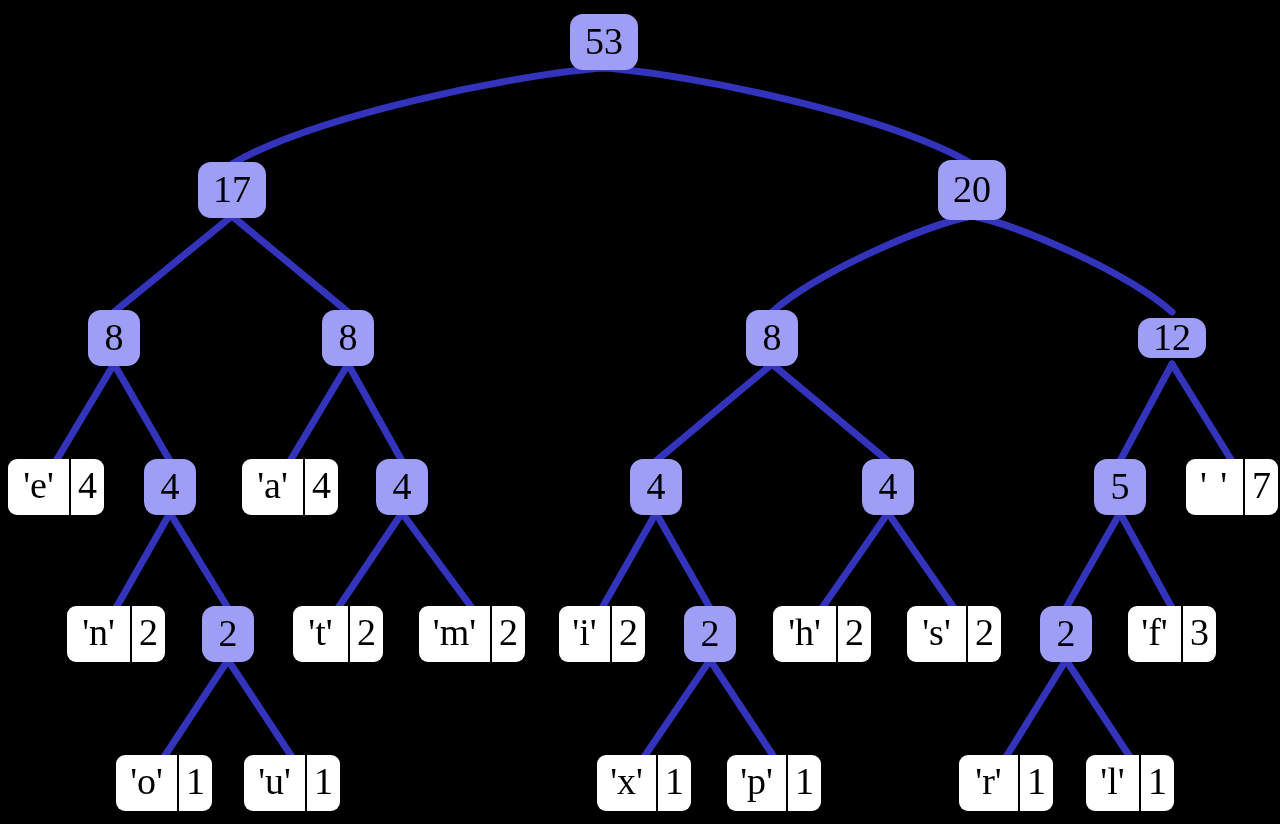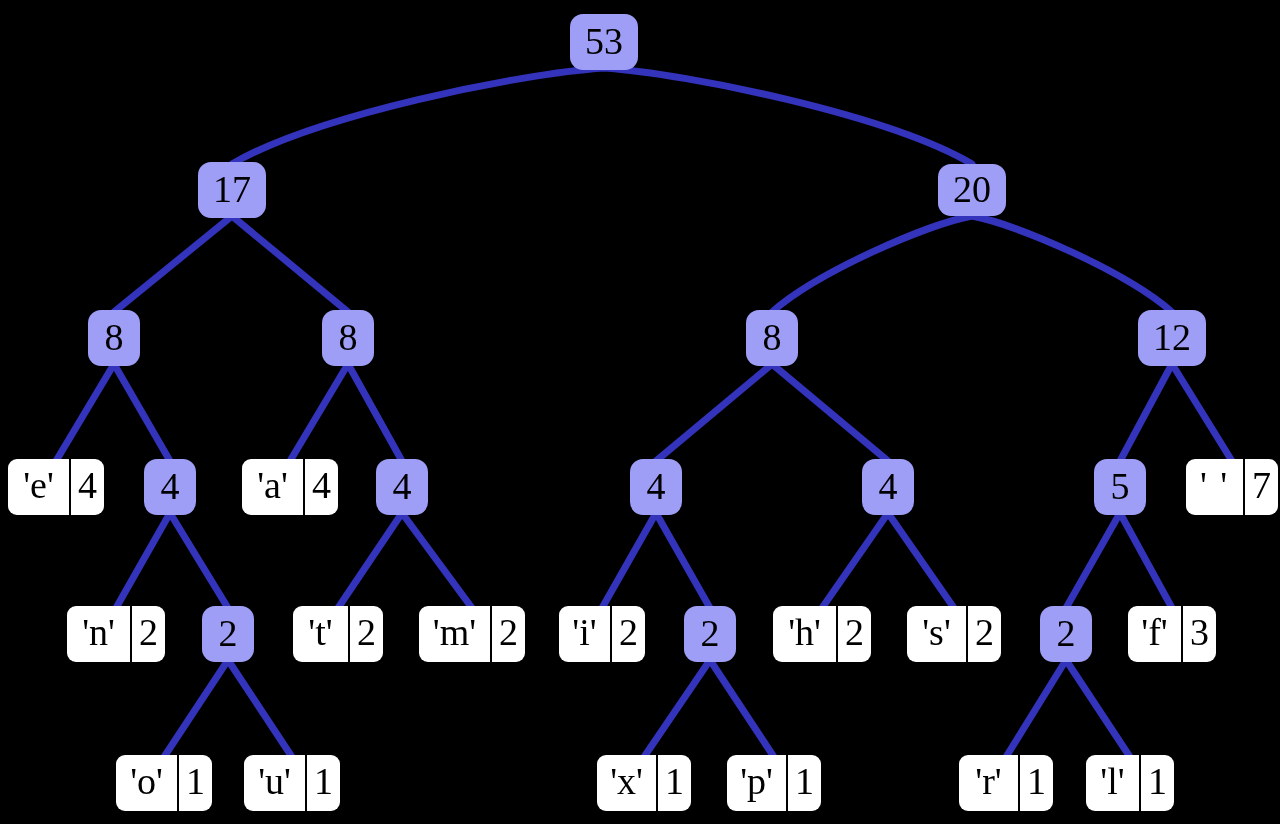--- a/index.html
+++ b/index.html
@@ -113,33 +113,33 @@
       <line x1="1066" y1="660" x2="1006" y2="757" stroke="#3333BB" stroke-width="7" stroke-linecap="round"></line>
       <line x1="1066" y1="660" x2="1130" y2="757" stroke="#3333BB" stroke-width="7" stroke-linecap="round"></line>
     </svg>
   <div id="node-layer">
       <div class="node-internal" style="left: 604px; top: 42px; width: 68px; height: 56px; background: rgb(158, 158, 247);">
         <span>53</span>
       </div>
       <div class="node-internal" style="left: 232px; top: 190px; width: 68px; height: 56px; background: rgb(158, 158, 247);">
         <span>17</span>
       </div>
-      <div class="node-internal" style="left: 972px; top: 190px; width: 68px; height: 52px; background: rgb(158, 158, 247);">
+      <div class="node-internal" style="left: 972px; top: 190px; width: 68px; height: 60px; background: rgb(158, 158, 247);">
         <span>20</span>
       </div>
       <div class="node-internal" style="left: 114px; top: 338px; width: 52px; height: 56px; background: rgb(158, 158, 247);">
         <span>8</span>
       </div>
       <div class="node-internal" style="left: 348px; top: 338px; width: 52px; height: 56px; background: rgb(158, 158, 247);">
         <span>8</span>
       </div>
       <div class="node-internal" style="left: 772px; top: 338px; width: 52px; height: 56px; background: rgb(158, 158, 247);">
         <span>8</span>
       </div>
-      <div class="node-internal" style="left: 1172px; top: 338px; width: 68px; height: 56px; background: rgb(158, 158, 247); align-items: center;">
+      <div class="node-internal" style="left: 1172px; top: 338px; width: 68px; height: 40px; background: rgb(158, 158, 247); align-items: center;">
         <span>12</span>
       </div>
       <div class="node-leaf" style="left: 56px; top: 487px; width: 96px; height: 56px; background: rgb(255, 255, 255);">
         <div class="cell cell-char" style="flex: 1 1 auto;">'e'</div>
         <div class="cell cell-count" style="flex: 0 0 auto;">4</div>
       </div>
       <div class="node-internal" style="left: 170px; top: 487px; width: 52px; height: 56px; background: rgb(158, 158, 247);">
         <span>4</span>
       </div>
       <div class="node-leaf" style="left: 290px; top: 487px; width: 96px; height: 56px; background: rgb(255, 255, 255);">

